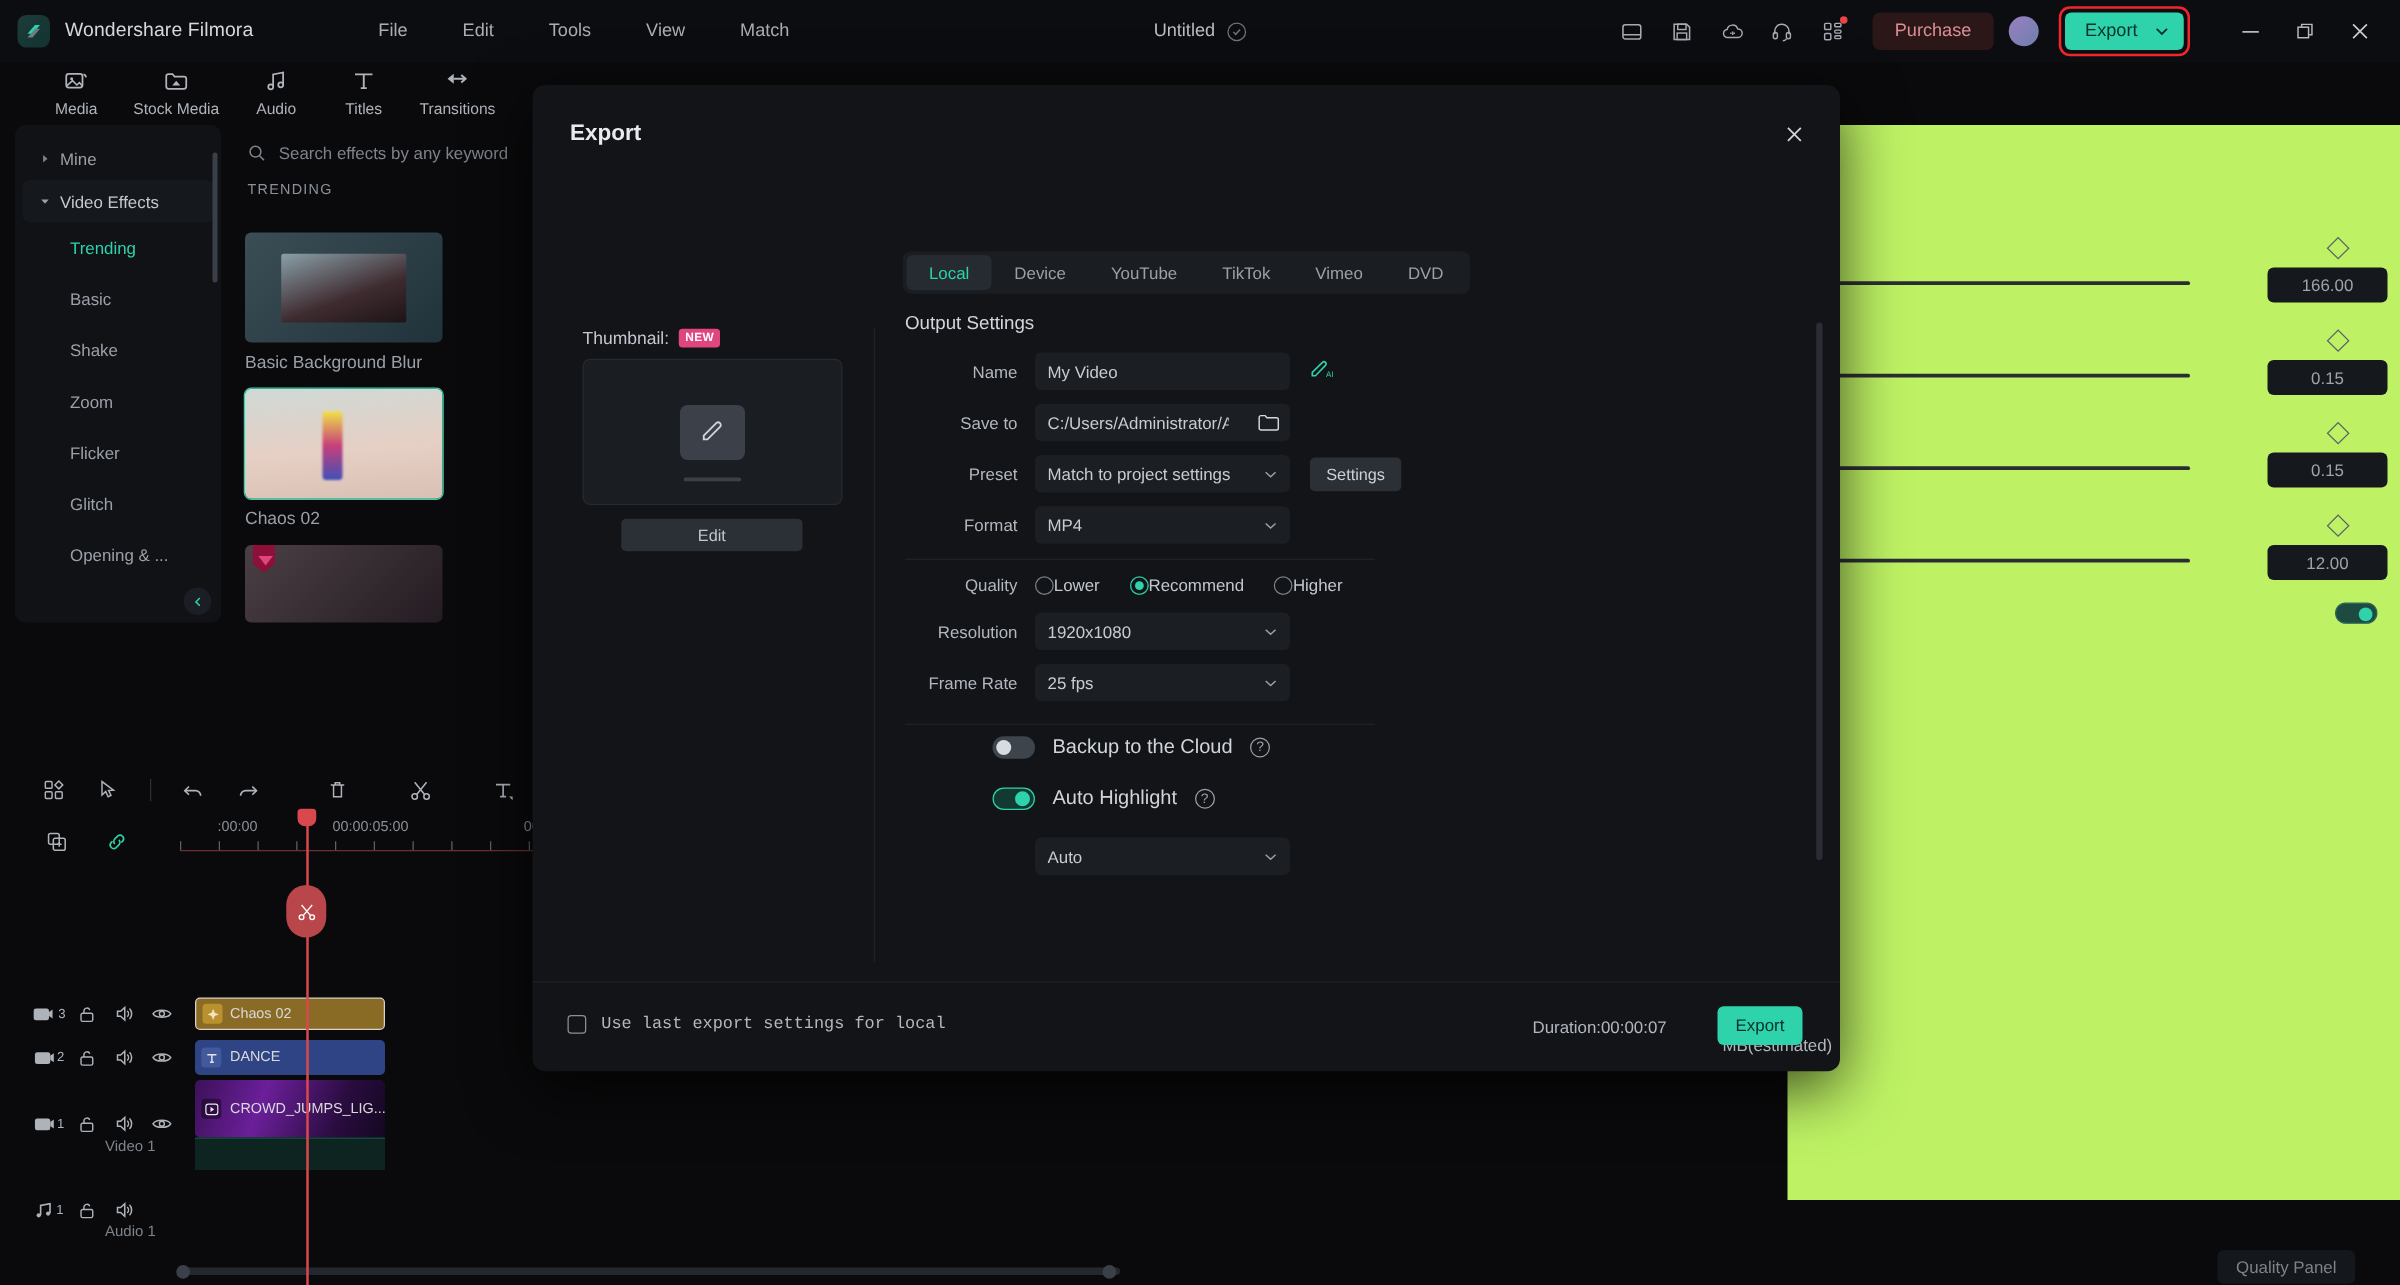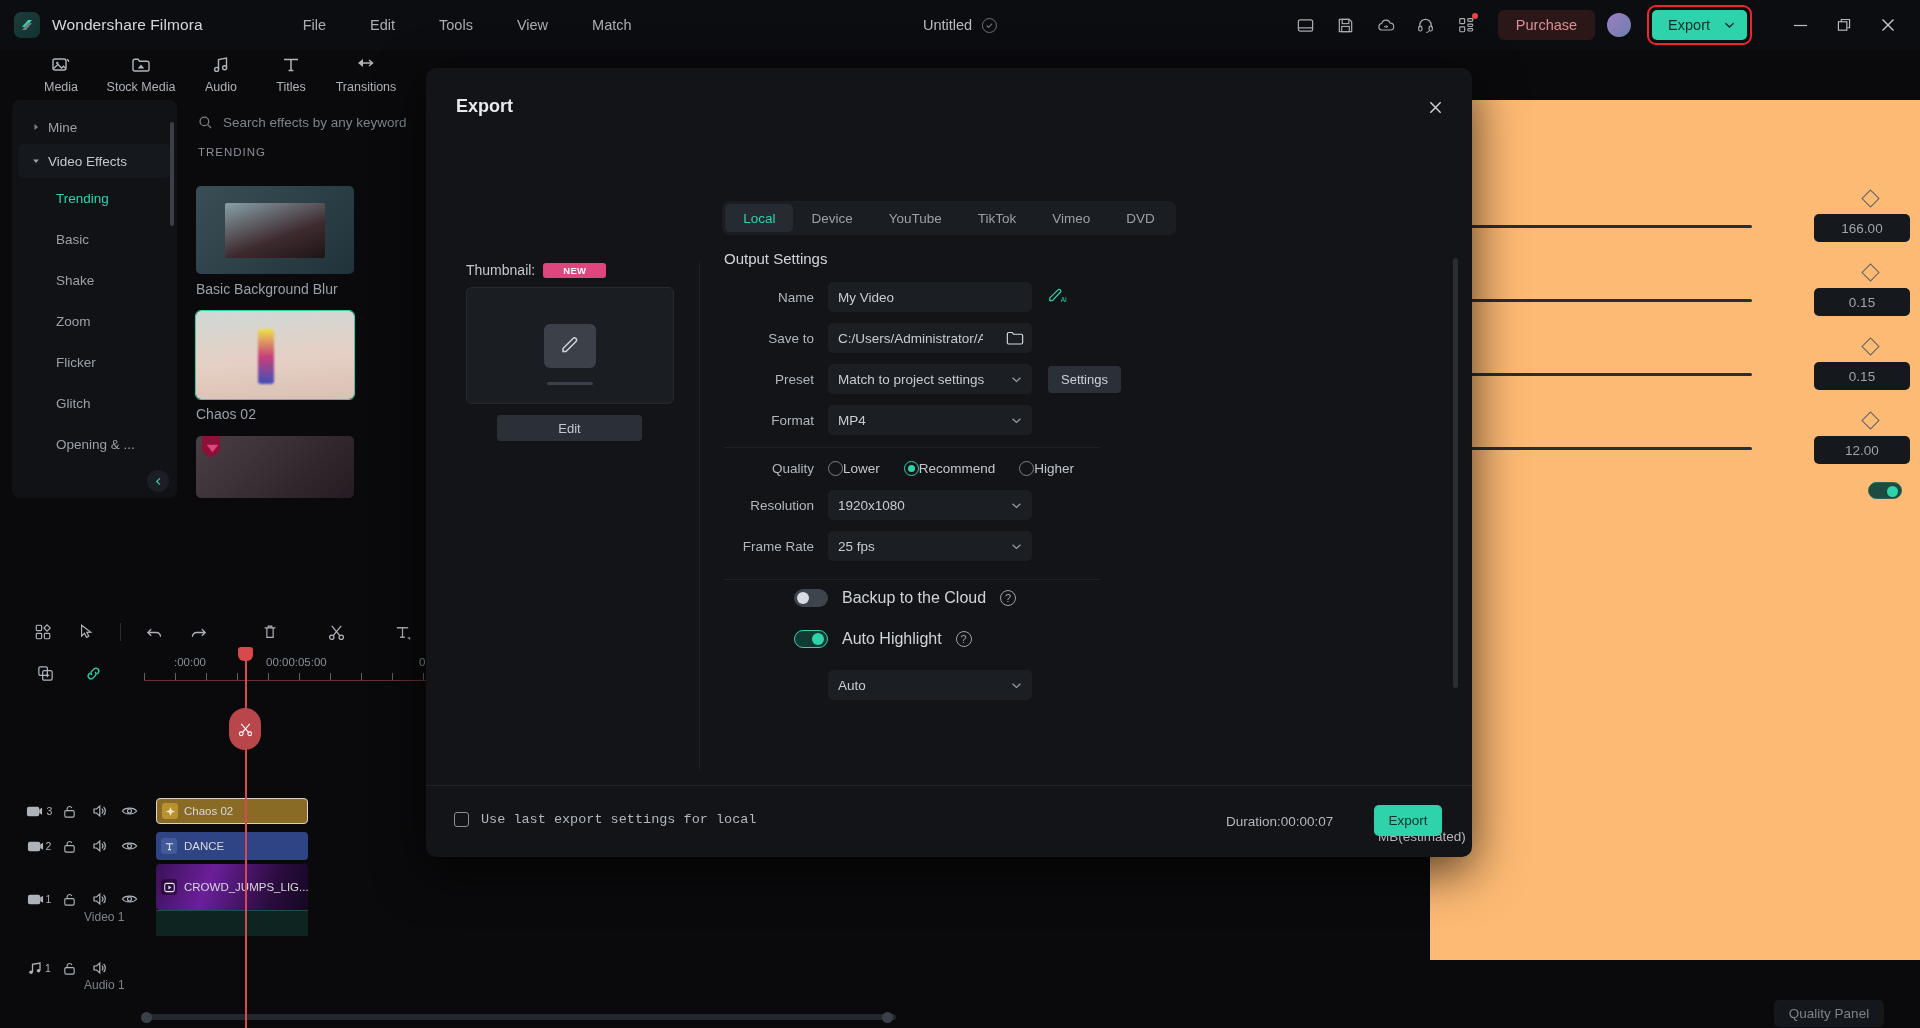--- a/index.html
+++ b/index.html
@@ -115,21 +115,21 @@
   }
   .eff-thumb.sel { outline: 1.6px solid #2fd3ab; }
   .eff-name { font-size: 14px; color: #9aa0a8; margin-top: 7px; }
   .gem {
     position: absolute; left: 6px; top: 0; width: 18px; height: 22px;
     background: #8c1038; clip-path: polygon(0 0,100% 0,100% 68%,50% 100%,0 68%);
     display:flex;align-items:center;justify-content:flex-start;
   }
 
   
-  .right-panel { position: absolute; top: 100px; right: 0; width: 490px; height: 860px; background: #fdba74; }
+  .right-panel { position: absolute; top: 100px; right: 0; width: 490px; height: 860px; background: #bef264; }
   .kf-row { position: absolute; right: 0; width: 490px; height: 74px; }
   .kf-diamond {
     position: absolute; right: 43px; width: 13px; height: 13px;
     border: 1.3px solid #5c626a; transform: rotate(45deg);
   }
   .kf-value {
     position: absolute; right: 10px; width: 96px; height: 28px;
     background: #15181c; border-radius: 5px;
     display: flex; align-items: center; justify-content: center;
     font-size: 13.5px; color: #9ea4ac;
@@ -209,21 +209,21 @@
     height: 34px; background: #1a1d22; border-radius: 7px; display: flex; align-items: center; padding: 3px;
   }
   .tab { height: 28px; padding: 0 18px; border-radius: 5px; font-size: 13.5px; color: #9ba0a8;
          display: flex; align-items: center; cursor: default; }
   .tab.active { background: #262a31; color: #2fd3ab; }
 
   .modal-body { position: absolute; left: 20px; top: 182px; width: 1006px; height: 535px; }
   .divider-v { position: absolute; left: 253px; top: 12px; width: 1px; height: 508px; background: #1e2127; }
 
   .thumb-label { position: absolute; left: 20px; top: 12px; font-size: 14px; color: #c4c9d0; display: flex; align-items: center; gap: 8px; }
-  .new-badge { background: #e0467e; color: #fff; font-size: 9.5px; font-weight: bold; padding: 2px 20px; border-radius: 3px; letter-spacing: .3px; }
+  .new-badge { background: #e0467e; color: #fff; font-size: 9.5px; font-weight: bold; padding: 2px 5px; border-radius: 3px; letter-spacing: .3px; }
   .thumb-box {
     position: absolute; left: 20px; top: 37px; width: 208px; height: 117px;
     background: #1a1d22; border: 1px solid #262a30; border-radius: 6px;
     display: flex; align-items: center; justify-content: center;
   }
   .thumb-edit-icon { width: 52px; height: 44px; background: #3c4149; border-radius: 6px; display:flex;align-items:center;justify-content:center; }
   .thumb-underline { position: absolute; left: 50%; transform: translateX(-50%); bottom: 18px; width: 46px; height: 3px; background: #3c4149; border-radius: 2px; }
   .edit-btn {
     position: absolute; left: 51px; top: 165px; width: 145px; height: 26px;
     background: #2b2f36; color: #c3c8cf; font-size: 13px; border-radius: 4px;

